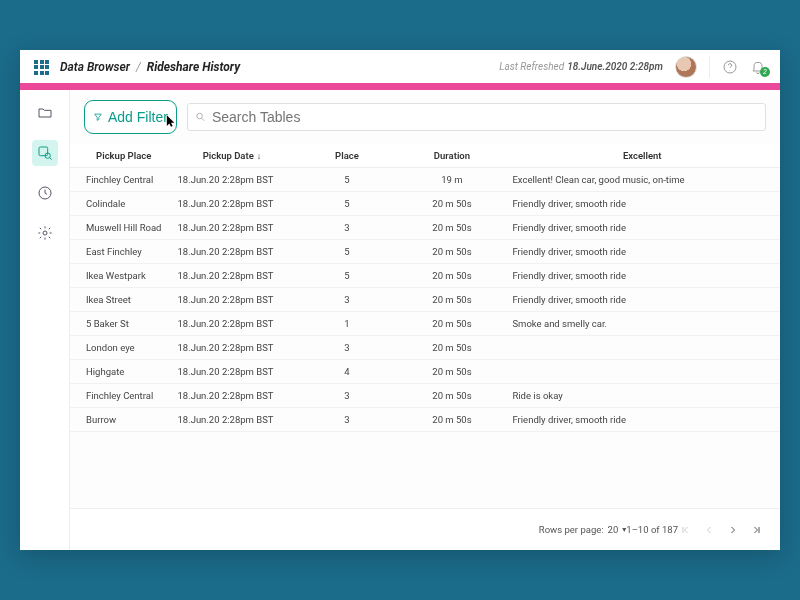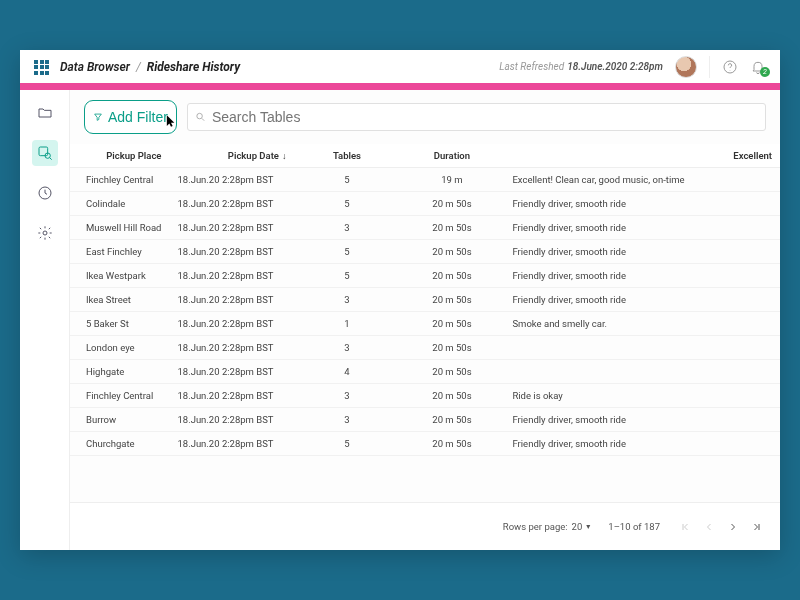--- a/index.html
+++ b/index.html
@@ -29,31 +29,31 @@
   .main { flex:1; display:flex; flex-direction:column; min-width:0; background:#fdfdfd; }
   .toolbar { display:flex; align-items:center; gap:10px; padding:10px 14px; }
   .add-filter { border:1px solid #0a9e88; color:#0a9e88; background:#fff; font-size:14px; padding:8px 8px; border-radius:9px; display:flex; align-items:center; gap:5px; cursor:pointer; }
   .add-filter svg { width:10px; height:10px; stroke:#0a9e88; fill:none; stroke-width:2;}
   .cursor { position:absolute; width:10px; height:14px; pointer-events:none; }
   .search-wrap { flex:1; position:relative; }
   .search-wrap svg { position:absolute; left:8px; top:50%; transform:translateY(-50%); width:11px; height:11px; stroke:#aaa; fill:none; stroke-width:2;}
   .search { width:100%; border:1px solid #e0e0e0; border-radius:3px; font-size:14px; padding:5px 24px 5px 24px; outline:none; color:#333; }
   .table-wrap { flex:1; overflow:hidden; }
   table { width:100%; border-collapse:collapse; font-size:9.5px; color:#444; }
-  thead th { text-align:right; font-weight:600; font-size:9.5px; color:#333; padding:6px 8px; border-bottom:1px solid #eee; background:#fff; }
+  thead th { text-align:center; font-weight:600; font-size:9.5px; color:#333; padding:6px 8px; border-bottom:1px solid #eee; background:#fff; }
   thead th:first-child { padding-left:16px; }
   tbody td { padding:6px 8px; border-bottom:1px solid #f1f1f1; white-space:nowrap; overflow:hidden; text-overflow:ellipsis; }
   tbody td:first-child { padding-left:16px; }
   .col-place { width:95px; }
   .col-date { width:125px;margin-left:48px; }
   .col-rating { width:105px; text-align:center; }
   .col-duration { width:105px; text-align:center; }
   .col-comments { }
   .sort-ind { font-size:9px; margin-left:3px; }
-  .pager { height:48px; border-top:1px solid #eee; display:flex; align-items:center; justify-content:flex-end; gap:18px; padding:0 16px; font-size:9.5px; color:#555; background:#fff;}
+  .pager { height:42px; border-top:1px solid #eee; display:flex; align-items:center; justify-content:flex-end; padding:0 16px; font-size:9.5px; color:#555; background:#fff;}
   .pager .rpp { display:flex; align-items:center; gap:4px;}
   .pager-btn { width:14px; height:14px; display:flex; align-items:center; justify-content:center; cursor:pointer; }
   .pager-btn svg { width:12px; height:12px; stroke:#555; fill:none; stroke-width:2; }
   .pager-btn.disabled svg { stroke:#ccc; }
   .pager-icons { display:flex; gap:10px; align-items:center; }
 </style>
 </head>
 <body>
 
 <div class="app">
@@ -144,21 +144,21 @@
           <input class="search" placeholder="Search Tables" style="">
         </div>
       </div>
 
       <div class="table-wrap">
         <table>
           <thead>
             <tr>
               <th class="col-place"><span>Pickup Place</span></th>
               <th class="col-date"><span>Pickup Date</span><span class="sort-ind">↓</span></th>
-              <th class="col-rating"><span>Tables</span></th>
+              <th class="col-rating"><span>Place</span></th>
               <th class="col-duration"><span>Duration</span></th>
               <th class="col-comments"><span>Excellent</span></th>
             </tr>
           </thead>
           <tbody id="tbody">
               <tr>
                 <td class="col-place">Finchley Central</td>
                 <td class="col-date">18.Jun.20  2:28pm BST</td>
                 <td class="col-rating">5</td>
                 <td class="col-duration">19 m</td>
@@ -224,27 +224,20 @@
                 <td class="col-place">Finchley Central</td>
                 <td class="col-date">18.Jun.20  2:28pm BST</td>
                 <td class="col-rating">3</td>
                 <td class="col-duration">20 m 50s</td>
                 <td class="col-comments">Ride is okay</td>
               </tr>
               <tr>
                 <td class="col-place">Burrow</td>
                 <td class="col-date">18.Jun.20  2:28pm BST</td>
                 <td class="col-rating">3</td>
-                <td class="col-duration">20 m 50s</td>
-                <td class="col-comments">Friendly driver, smooth ride</td>
-              </tr>
-              <tr>
-                <td class="col-place">Churchgate</td>
-                <td class="col-date">18.Jun.20  2:28pm BST</td>
-                <td class="col-rating">5</td>
                 <td class="col-duration">20 m 50s</td>
                 <td class="col-comments">Friendly driver, smooth ride</td>
               </tr>
             </tbody>
         </table>
       </div>
 
       <div class="pager">
         <div class="rpp">
           <span>Rows per page:</span>

